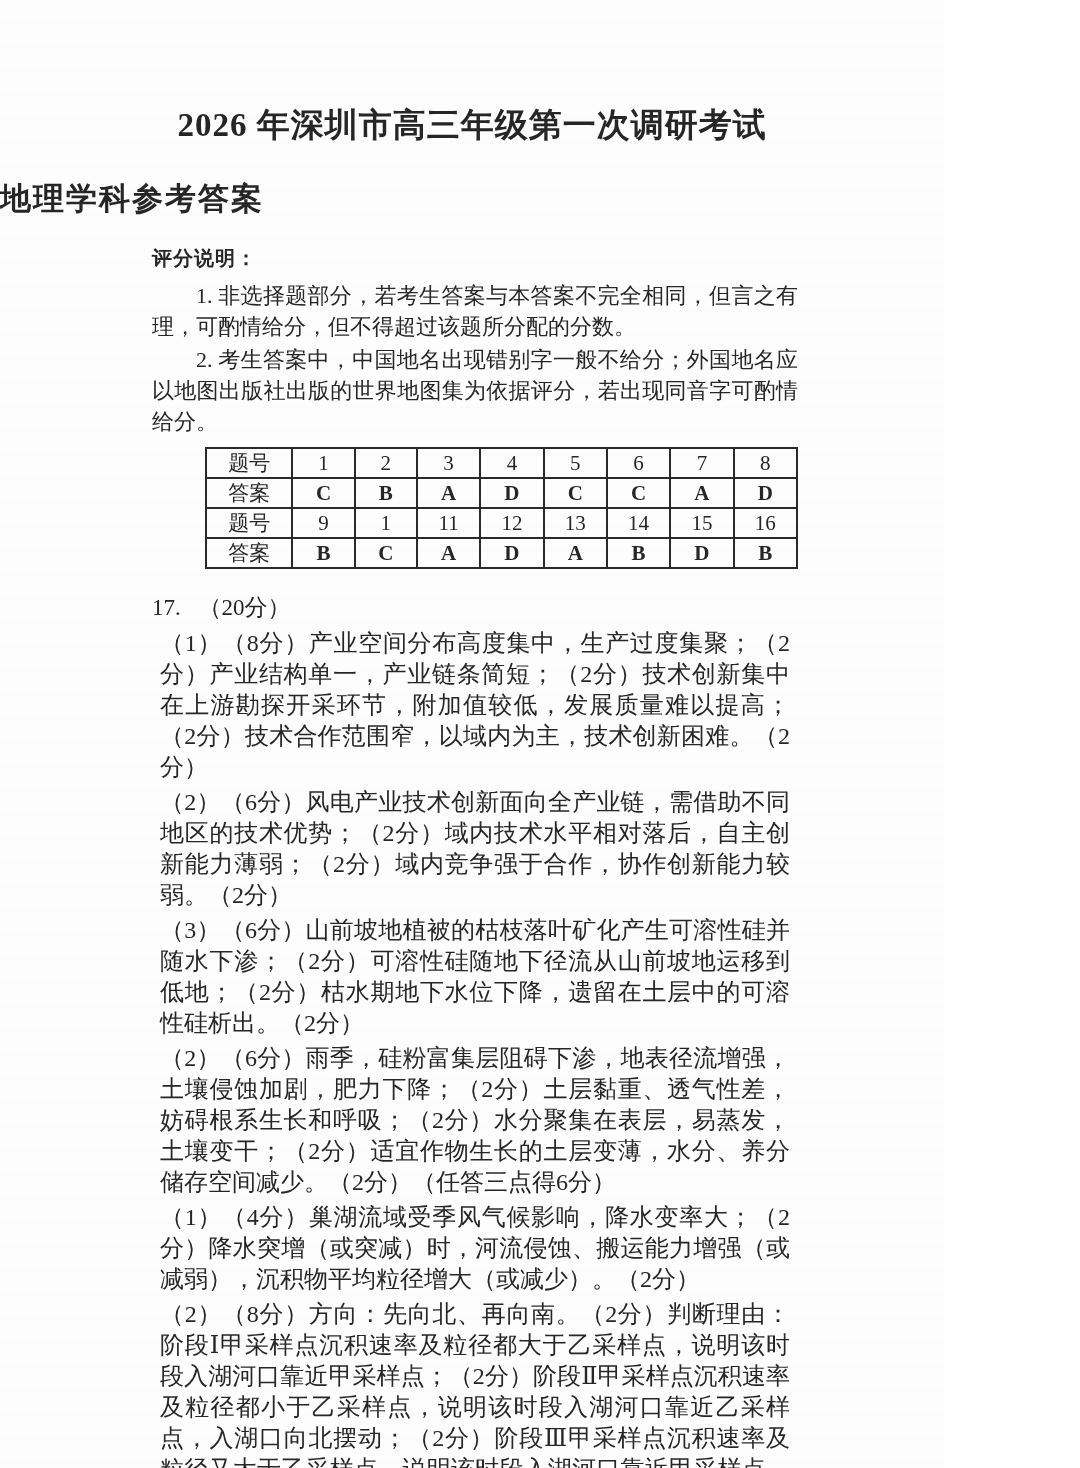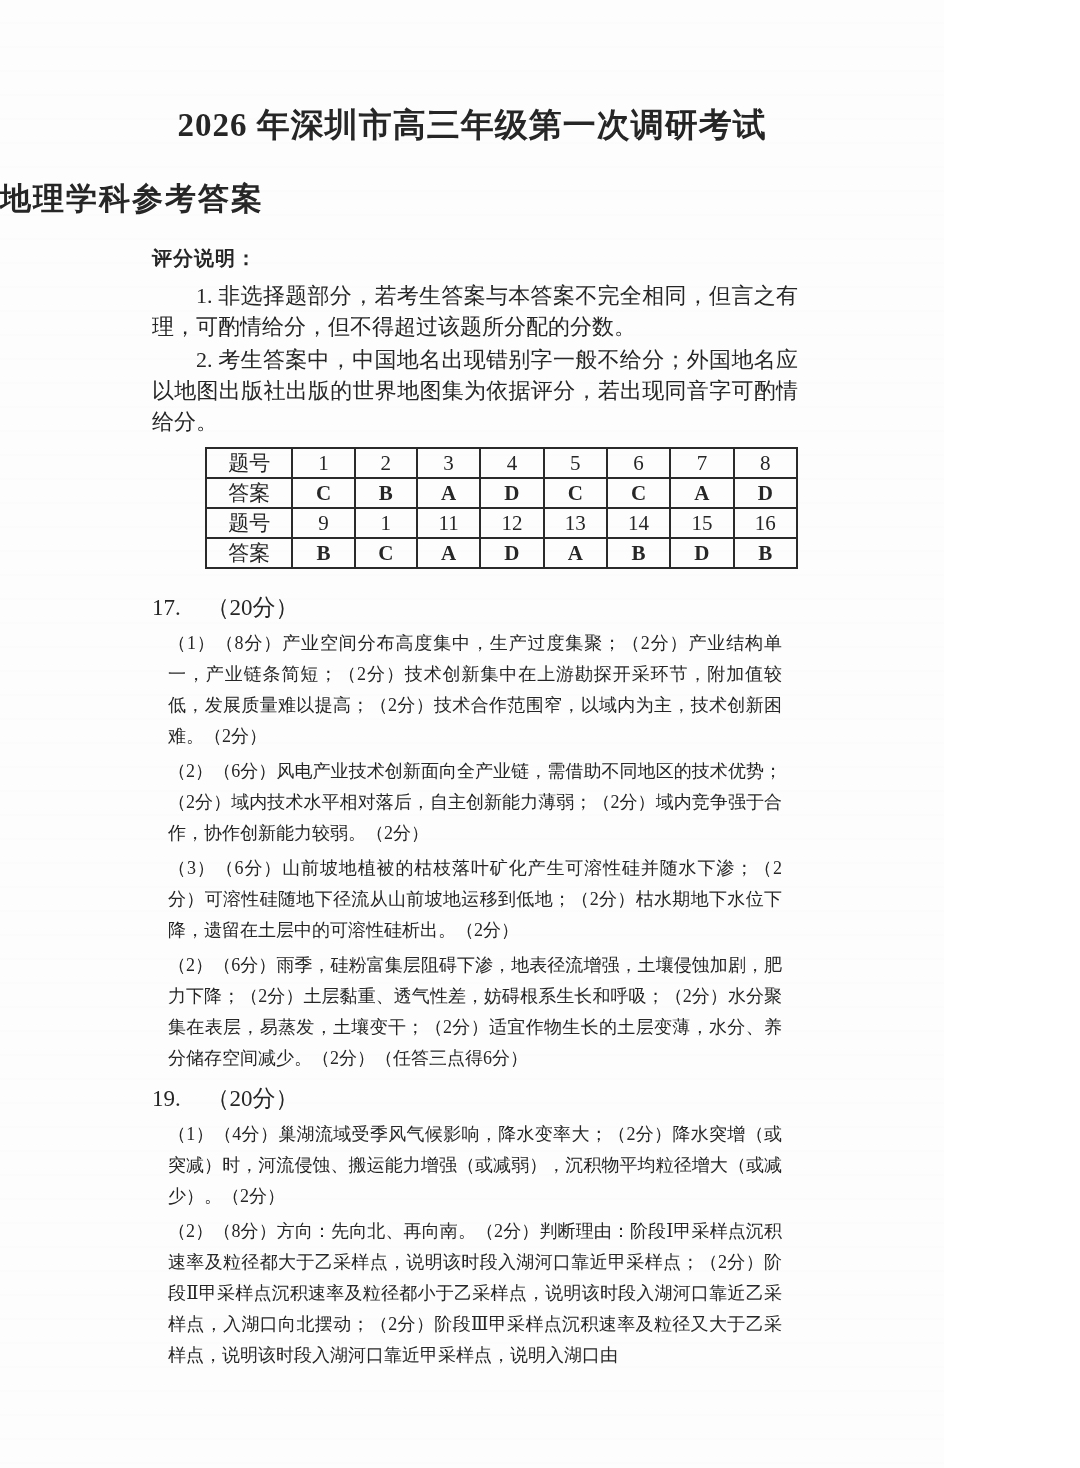--- a/index.html
+++ b/index.html
@@ -66,24 +66,24 @@
   td.row-label { width: 100px; }
   td.cell { width: 72px; }
   td.ans-letter { font-weight: 700; font-family: "Liberation Serif", "DejaVu Serif", serif; }
   .answers { margin-top: 22px; }
   .qhead {
     margin: 8px 0 3px;
     font-size: 23px;
     line-height: 34px;
   }
   .qhead .qnum { display: inline-block; text-align: right; }
-  .qhead .qscore { display: inline-block; margin-left: 20px; }
+  .qhead .qscore { display: inline-block; margin-left: 12px; }
   .ans {
-    margin: 0 16px 4px;
-    font-size: 18px;
+    margin: 0 8px 4px;
+    font-size: 24px;
     line-height: 31px;
     text-align: justify;
     word-break: break-all;
   }
 </style>
 </head>
 <body>
 
 <div class="page">
 
@@ -151,22 +151,18 @@
       <p class="qhead">
         <span class="qnum">17.</span>
         <span class="qscore">（20分）</span>
       </p>
       <p class="ans">（1）（8分）产业空间分布高度集中，生产过度集聚；（2分）产业结构单一，产业链条简短；（2分）技术创新集中在上游勘探开采环节，附加值较低，发展质量难以提高；（2分）技术合作范围窄，以域内为主，技术创新困难。（2分）</p>
       <p class="ans">（2）（6分）风电产业技术创新面向全产业链，需借助不同地区的技术优势；（2分）域内技术水平相对落后，自主创新能力薄弱；（2分）域内竞争强于合作，协作创新能力较弱。（2分）</p>
 
       <p class="ans">（3）（6分）山前坡地植被的枯枝落叶矿化产生可溶性硅并随水下渗；（2分）可溶性硅随地下径流从山前坡地运移到低地；（2分）枯水期地下水位下降，遗留在土层中的可溶性硅析出。（2分）</p>
       <p class="ans">（2）（6分）雨季，硅粉富集层阻碍下渗，地表径流增强，土壤侵蚀加剧，肥力下降；（2分）土层黏重、透气性差，妨碍根系生长和呼吸；（2分）水分聚集在表层，易蒸发，土壤变干；（2分）适宜作物生长的土层变薄，水分、养分储存空间减少。（2分）（任答三点得6分）</p>
 
-      <p class="qhead">
-        <span class="qnum">19.</span>
-        <span class="qscore">（20分）</span>
-      </p>
       <p class="ans">（1）（4分）巢湖流域受季风气候影响，降水变率大；（2分）降水突增（或突减）时，河流侵蚀、搬运能力增强（或减弱），沉积物平均粒径增大（或减少）。（2分）</p>
       <p class="ans">（2）（8分）方向：先向北、再向南。（2分）判断理由：阶段Ⅰ甲采样点沉积速率及粒径都大于乙采样点，说明该时段入湖河口靠近甲采样点；（2分）阶段Ⅱ甲采样点沉积速率及粒径都小于乙采样点，说明该时段入湖河口靠近乙采样点，入湖口向北摆动；（2分）阶段Ⅲ甲采样点沉积速率及粒径又大于乙采样点，说明该时段入湖河口靠近甲采样点，说明入湖口由</p>
 
     </div>
   </div>
 </div>
 
 </body></html>

